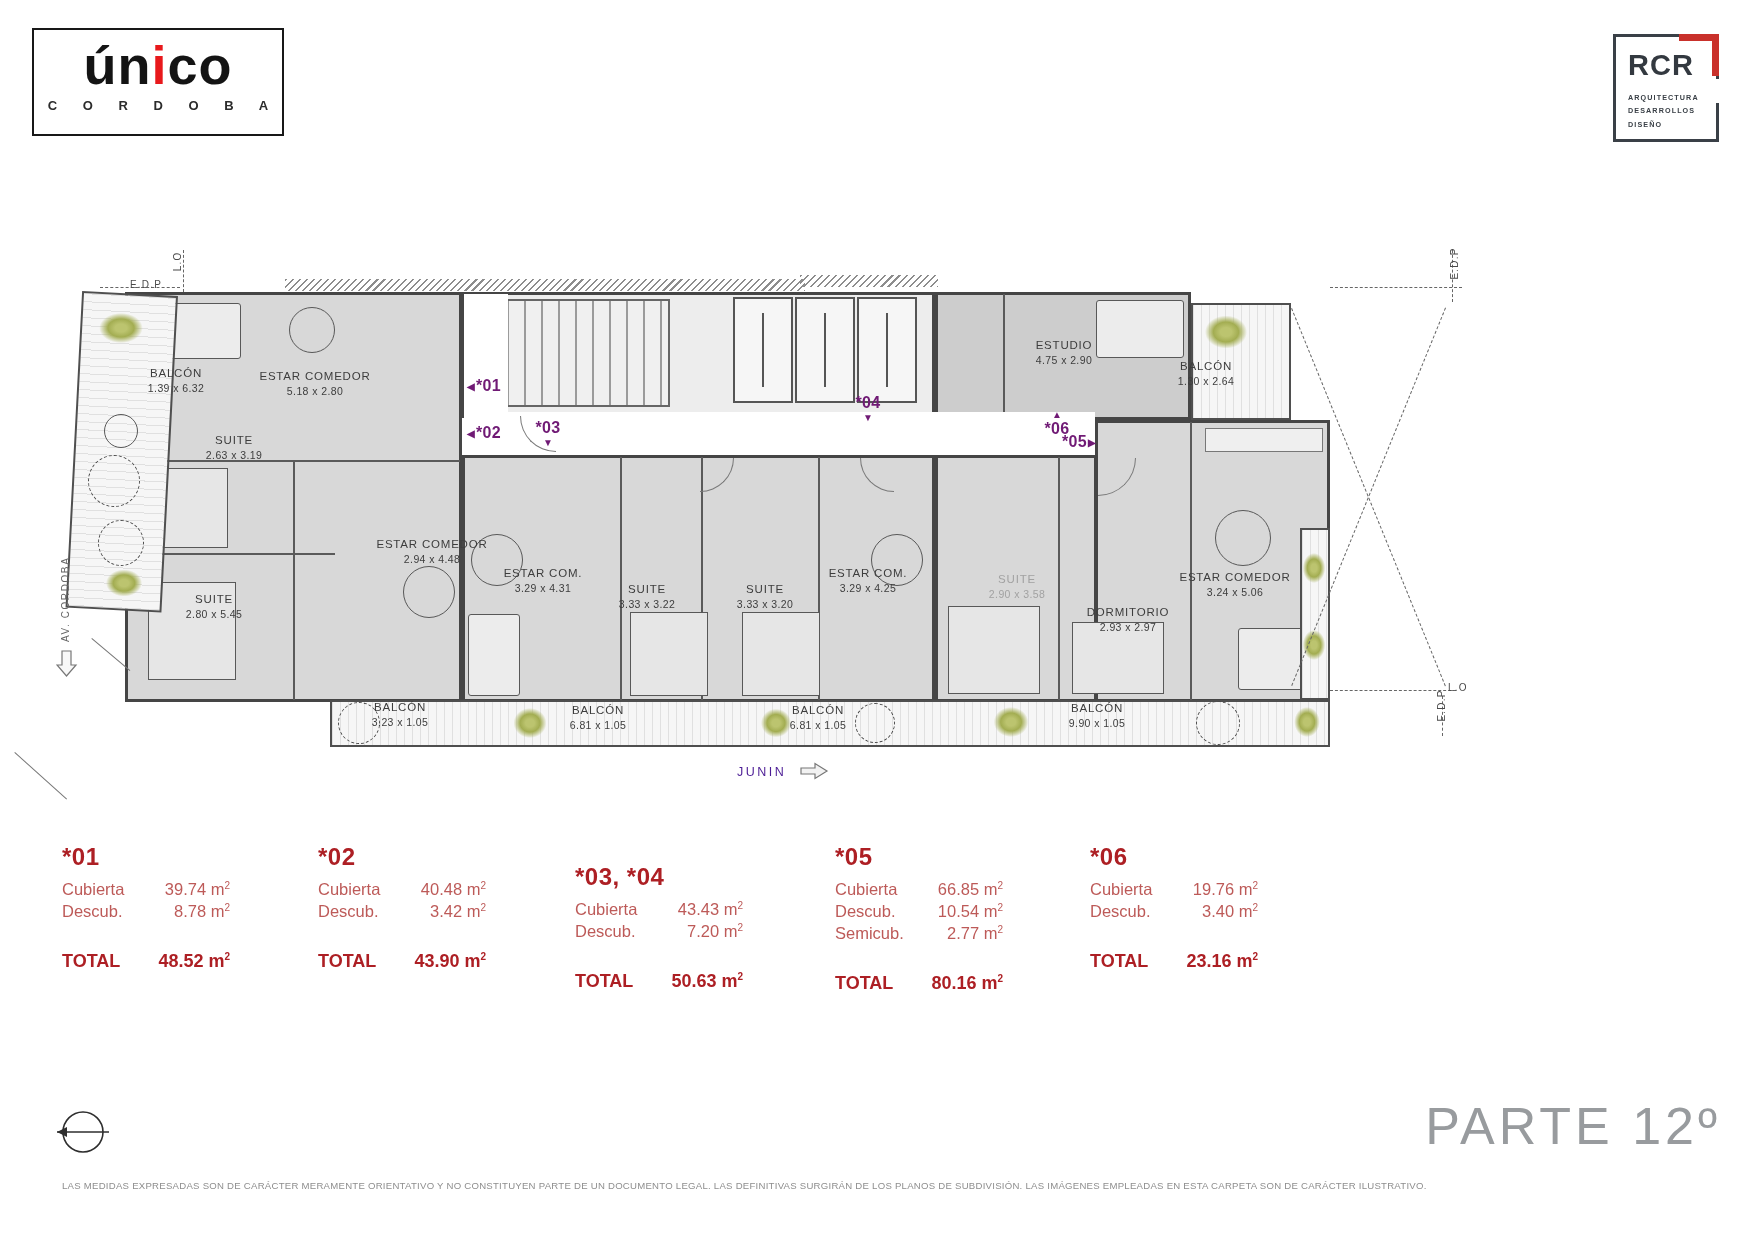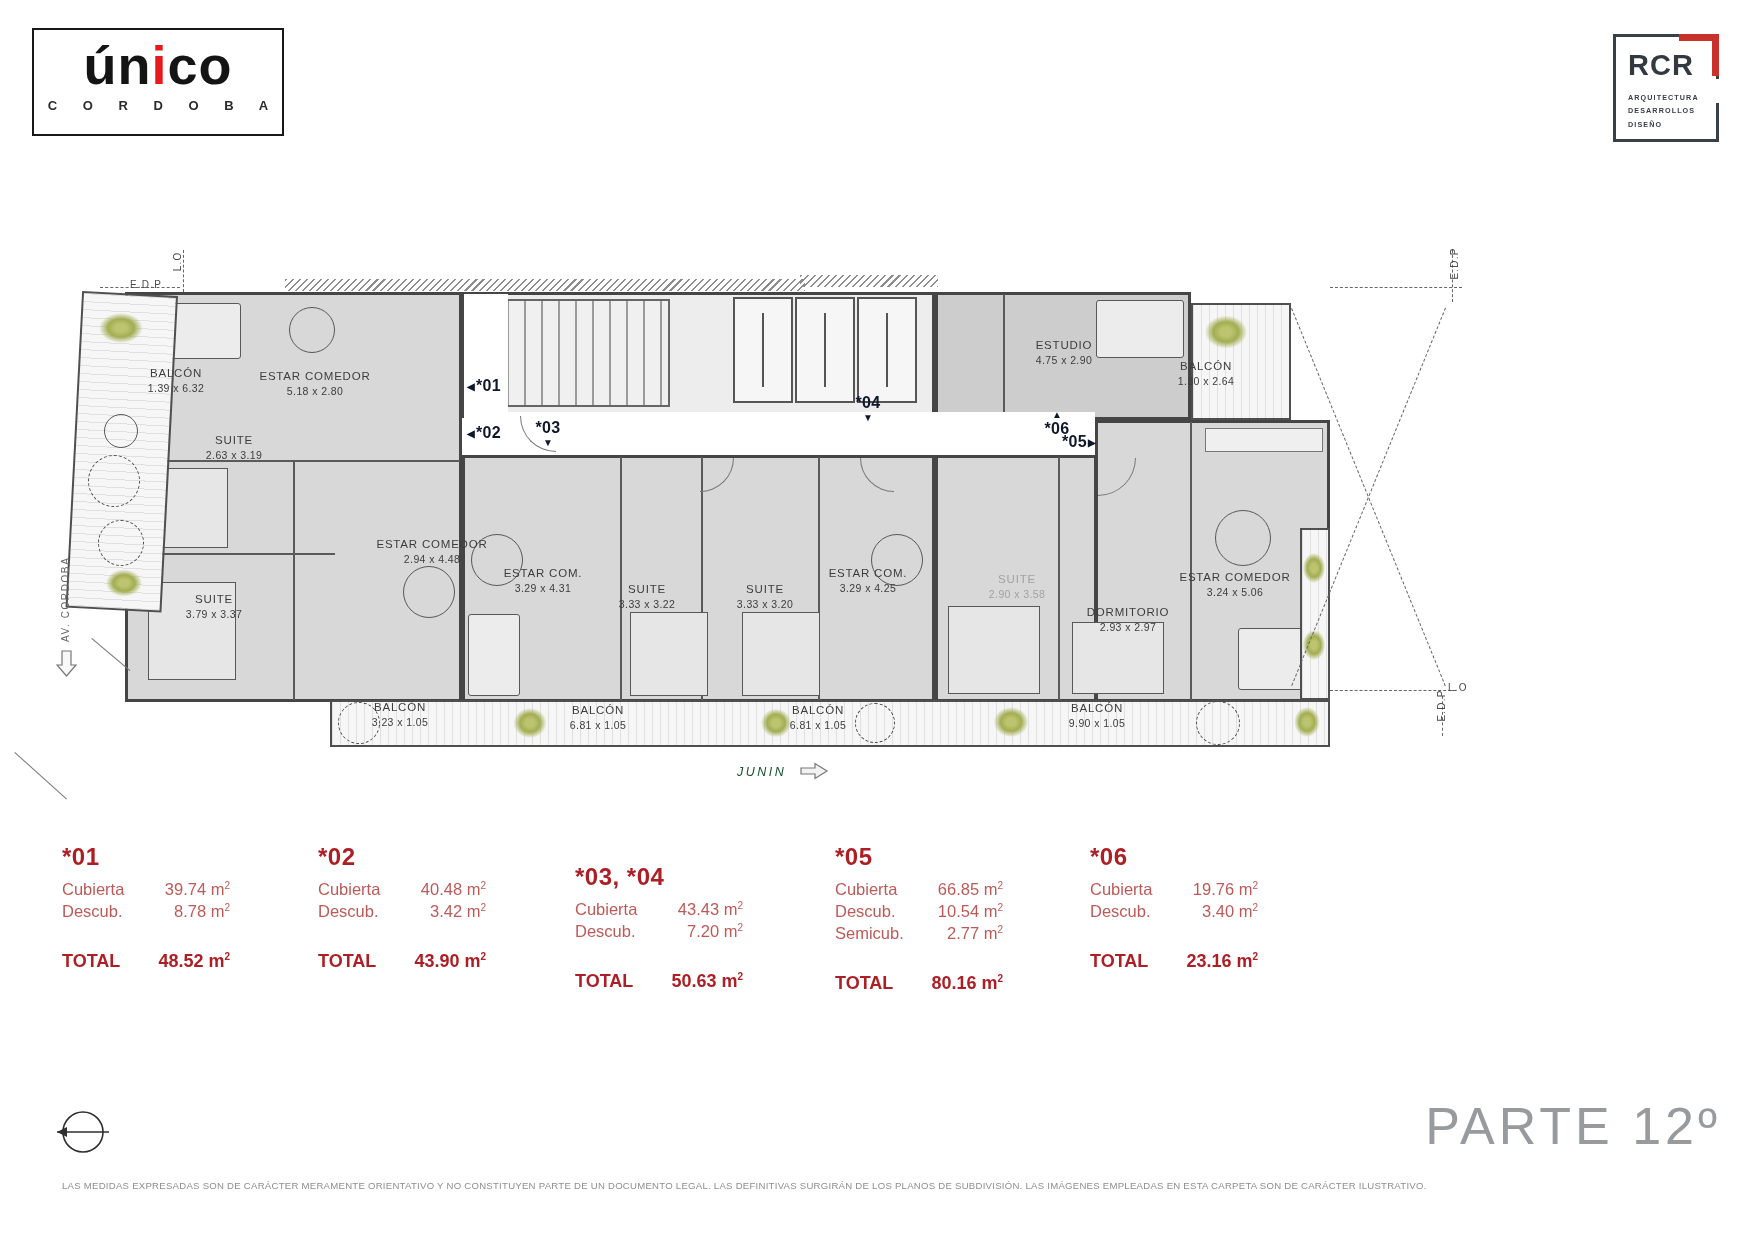--- a/index.html
+++ b/index.html
@@ -42,26 +42,26 @@
   .ddash{border-top:1.2px dashed #666;height:0;transform-origin:0 0;}
   .vdash{border-left:1.2px dashed #666;width:0;}
   .thin{border-top:1px solid #777;height:0;transform-origin:0 0;}
   .arc{border-left:1.2px solid #787878;border-bottom:1.2px solid #787878;border-bottom-left-radius:100% 100%;background:transparent;}
 
   
   .room-label{position:absolute;transform:translate(-50%,-50%);text-align:center;color:#3d3d3d;line-height:1.4;white-space:nowrap;}
   .room-label .rname{font-size:11.5px;letter-spacing:.8px;text-align:center;}
   .room-label .rdims{font-size:10.5px;letter-spacing:.4px;}
   .room-label.muted{color:#a2a2a2;}
-  .unit-marker{position:absolute;color:#0f172a;font-weight:bold;font-size:16px;letter-spacing:.3px;white-space:nowrap;text-align:center;}
+  .unit-marker{position:absolute;color:#701a75;font-weight:bold;font-size:16px;letter-spacing:.3px;white-space:nowrap;text-align:center;}
   .unit-marker .tri{font-size:10px;position:relative;top:-1px;margin:0 1px;}
   .unit-marker.vert{width:36px;display:flex;flex-direction:column;align-items:center;line-height:1.1;}
   .unit-marker.vert .tri{margin:0;top:0;}
   .edge-label{position:absolute;font-size:10px;color:#4a4a4a;letter-spacing:1.2px;white-space:nowrap;}
-  #street-junin{left:737px;top:765px;font-size:12.5px;color:#14532d;letter-spacing:2.5px;font-style:italic;}
+  #street-junin{left:737px;top:765px;font-size:12.5px;color:#4c1d95;letter-spacing:2.5px;}
   #street-cordoba{left:60px;top:642px;font-size:10px;color:#666;letter-spacing:1.6px;transform:rotate(-90deg);transform-origin:0 0;white-space:nowrap;}
 
   
   .atable{position:absolute;top:843px;width:168px;}
   .aunit{font-size:24px;font-weight:bold;color:#ad1f24;letter-spacing:.5px;margin-bottom:9px;}
   .arow{display:flex;justify-content:space-between;font-size:16.5px;margin:3px 0;color:#bd5a58;}
   .atotal{display:flex;justify-content:space-between;font-size:18px;font-weight:bold;color:#ad1f24;margin-top:30px;}
   .arow sup,.atotal sup{font-size:10px;line-height:0;}
   #floor-title{top:1096px;right:34px;font-size:52px;color:#989b9e;letter-spacing:4px;}
   #disclaimer{left:62px;top:1180px;font-size:9.6px;color:#8e8e8e;letter-spacing:.25px;}
@@ -189,21 +189,21 @@
       <div class="room-label" style="left: 315px; top: 383px;">
         <div class="rname">ESTAR COMEDOR</div>
         <div class="rdims">5.18 x 2.80</div>
       </div>
       <div class="room-label" style="left: 234px; top: 447px;">
         <div class="rname">SUITE</div>
         <div class="rdims">2.63 x 3.19</div>
       </div>
       <div class="room-label" style="left: 214px; top: 606px;">
         <div class="rname">SUITE</div>
-        <div class="rdims">3.79 x 3.37</div>
+        <div class="rdims">2.80 x 5.45</div>
       </div>
       <div class="room-label" style="left: 432px; top: 551px;">
         <div class="rname">ESTAR COMEDOR</div>
         <div class="rdims">2.94 x 4.48</div>
       </div>
       <div class="room-label" style="left: 543px; top: 580px;">
         <div class="rname">ESTAR COM.</div>
         <div class="rdims">3.29 x 4.31</div>
       </div>
       <div class="room-label" style="left: 647px; top: 596px;">

